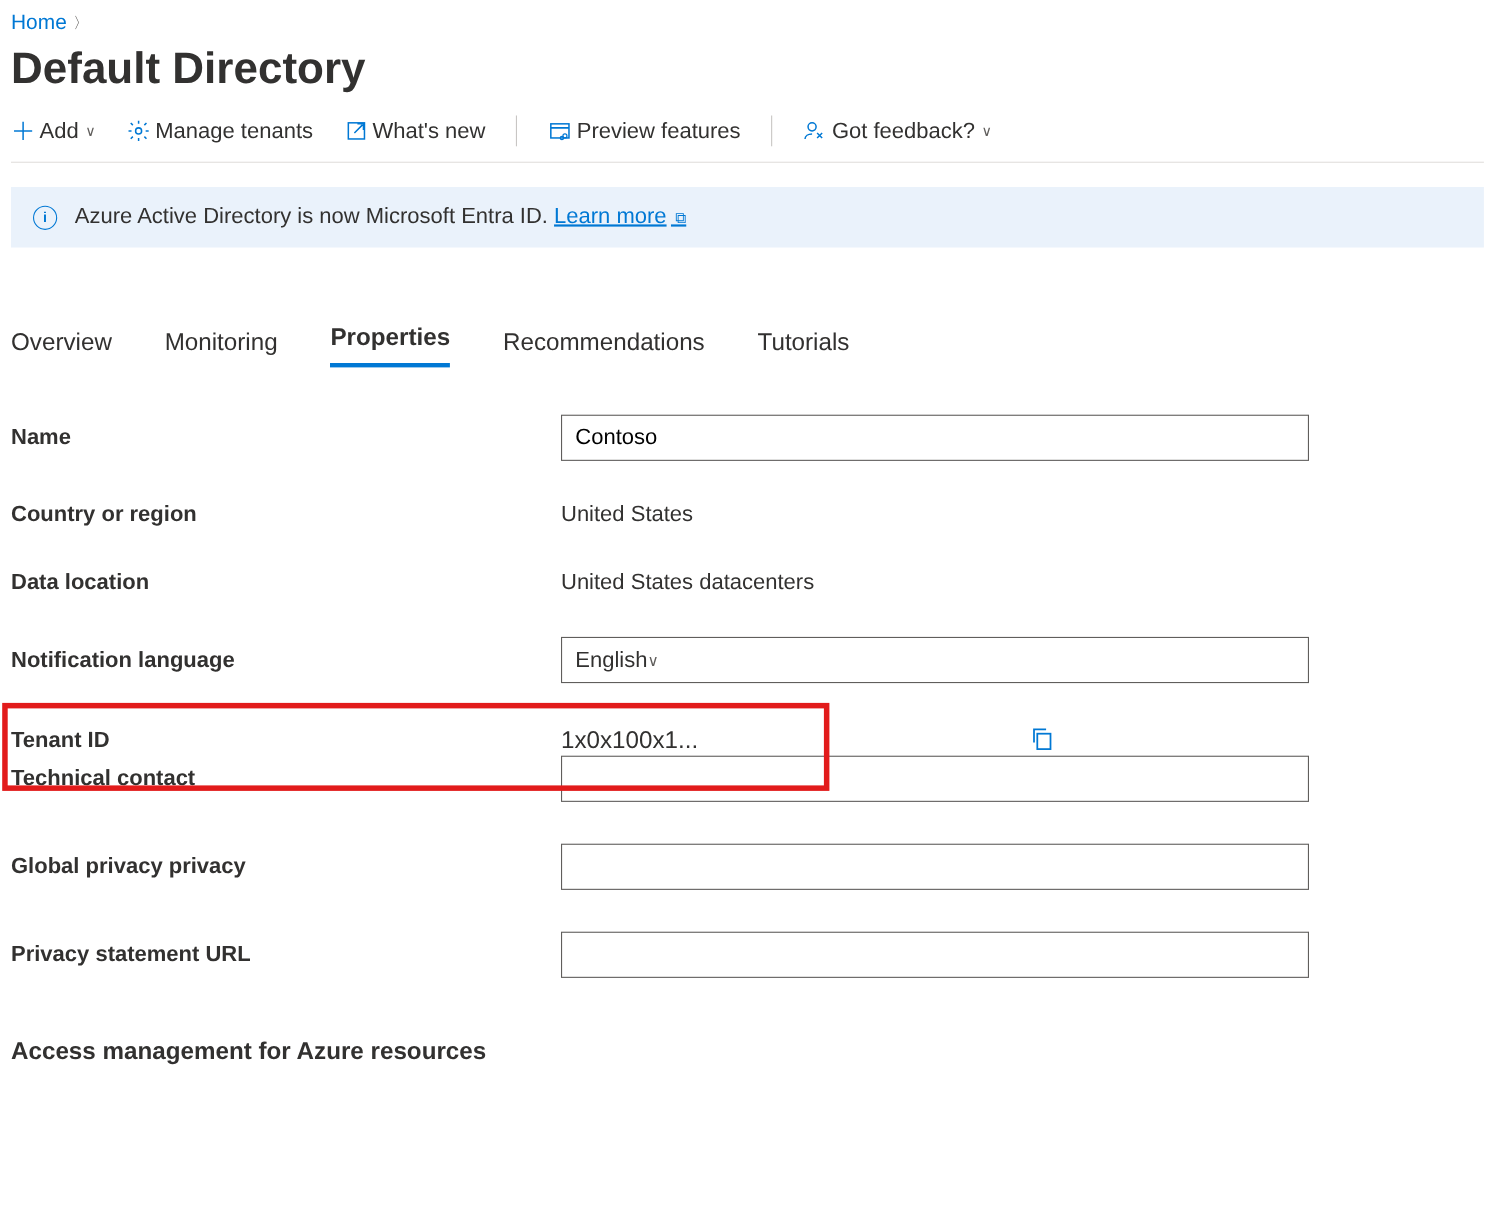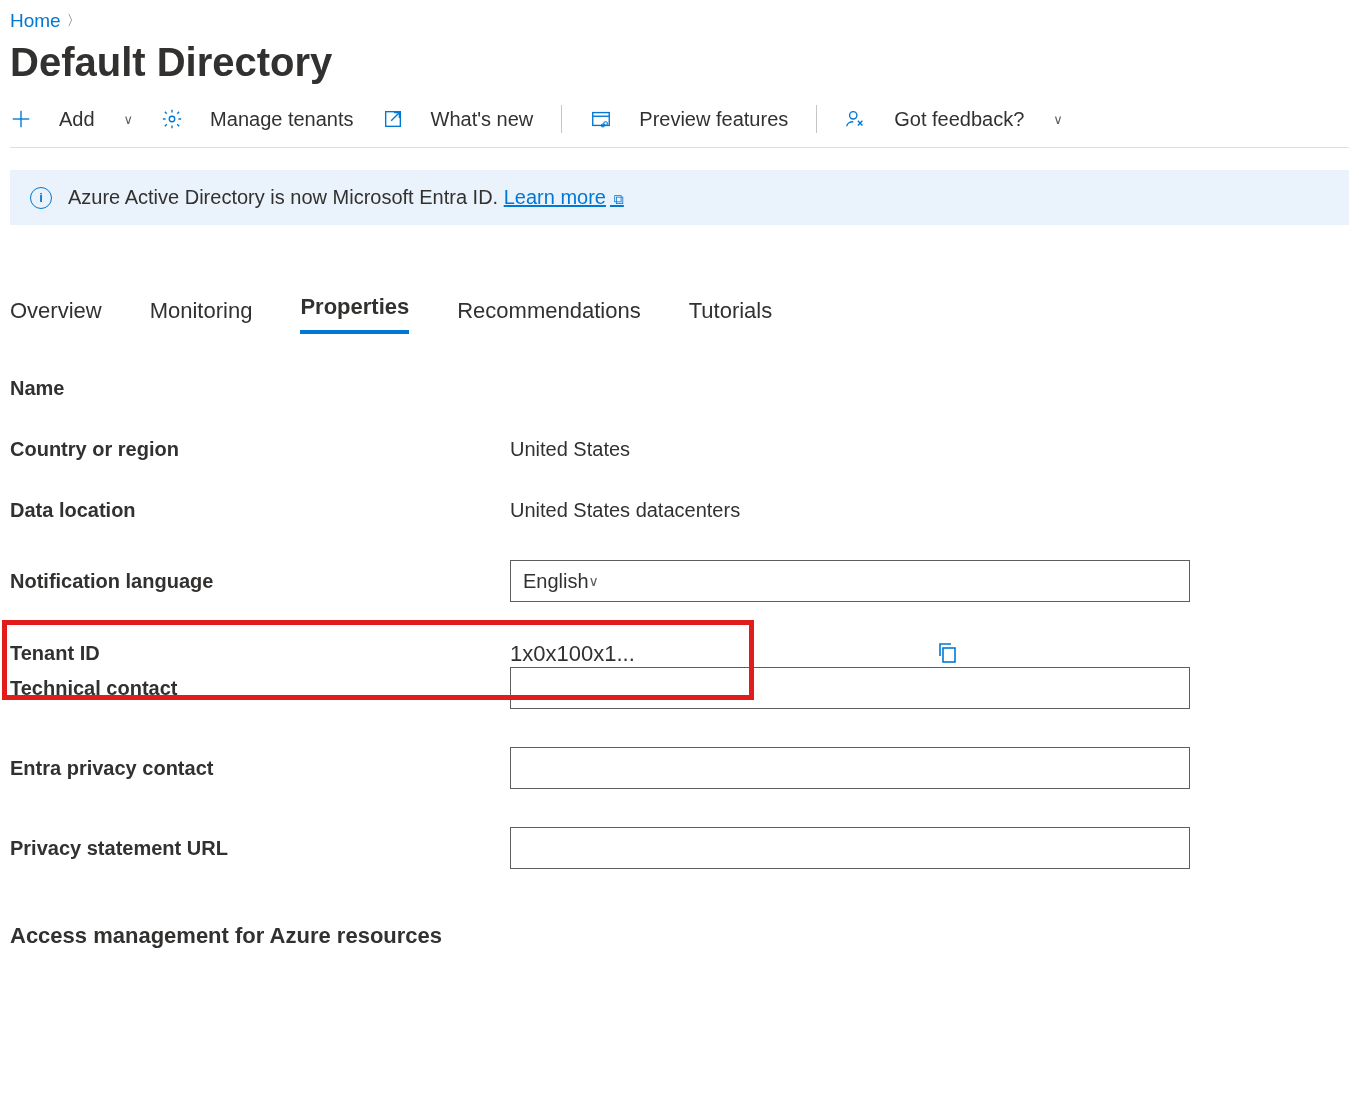--- a/index.html
+++ b/index.html
@@ -35,21 +35,21 @@
       display: flex;
       align-items: center;
       gap: 28px;
       padding: 6px 0 14px 0;
       border-bottom: 1px solid #e1dfdd;
       font-size: 20px;
     }
     .toolbar-item {
       display: flex;
       align-items: center;
-      gap: 27px;
+      gap: 4px;
       color: #323130;
       cursor: pointer;
     }
     .toolbar-divider {
       width: 1px;
       height: 28px;
       background: #c8c6c4;
     }
     .icon {
       width: 22px;
@@ -250,20 +250,21 @@
   <div class="tab">Monitoring</div>
   <div class="tab active">Properties</div>
   <div class="tab">Recommendations</div>
   <div class="tab">Tutorials</div>
 </div>
 
 <div class="form">
 
   <div class="row">
     <div class="label">Name</div>
+    <input type="text" value="Contoso" style="">
   </div>
 
   <div class="row">
     <div class="label">Country or region</div>
     <div class="value-static">United States</div>
   </div>
 
   <div class="row">
     <div class="label">Data location</div>
     <div class="value-static">United States datacenters</div>
@@ -290,21 +291,21 @@
       </span>
     </div>
   </div>
 
   <div class="row">
     <div class="label">Technical contact</div>
     <input type="text" value="" style="">
   </div>
 
   <div class="row">
-    <div class="label">Entra privacy contact</div>
+    <div class="label">Global privacy privacy</div>
     <input type="text" value="" style="">
   </div>
 
   <div class="row">
     <div class="label">Privacy statement URL</div>
     <input type="text" value="" style="">
   </div>
 
   <div class="section-heading">Access management for Azure resources</div>
 

